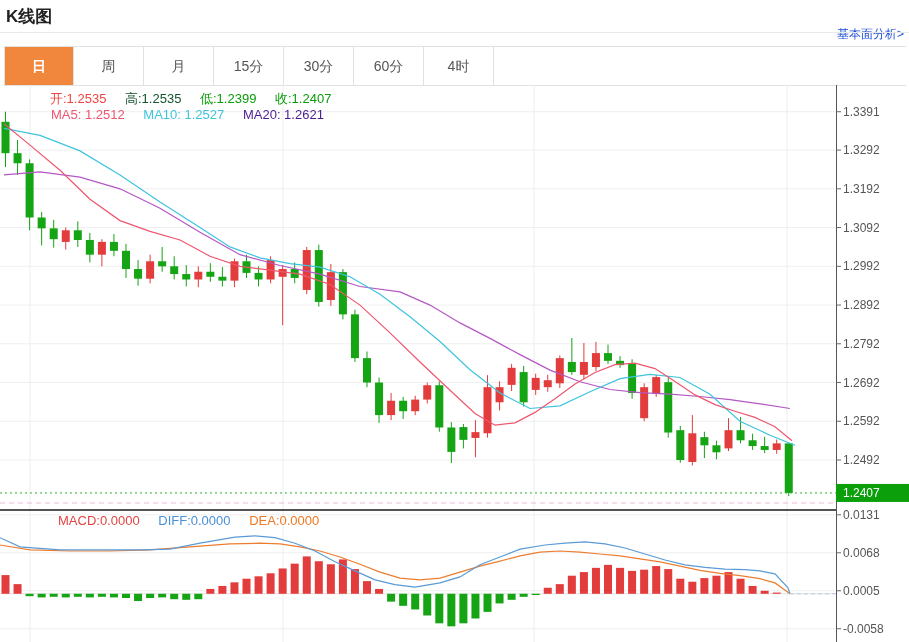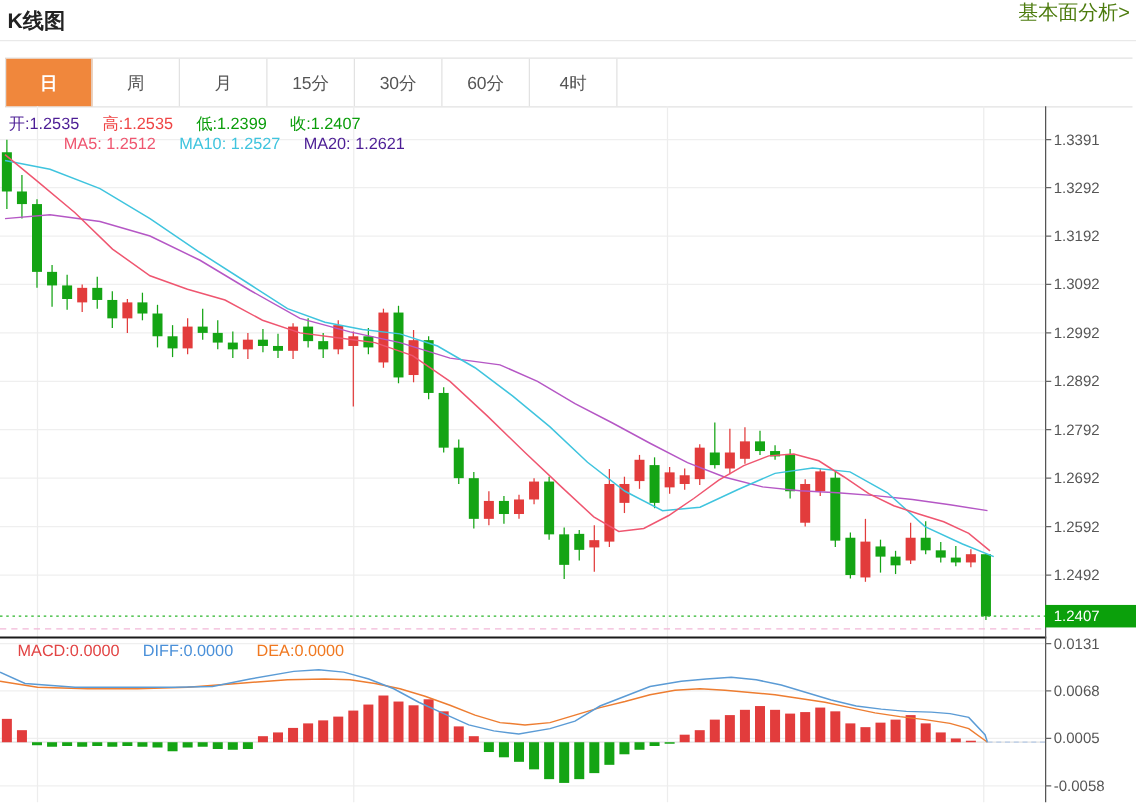--- a/index.html
+++ b/index.html
@@ -1,19 +1,19 @@
 <!DOCTYPE html>
 <html><head>
 <meta charset="utf-8">
 <style>
   html,body{margin:0;padding:0}
   body{width:909px;height:642px;position:relative;background:#fff;overflow:hidden;
        font-family:"Liberation Sans","DejaVu Sans",sans-serif}
   .hdr-title{position:absolute;top:5px;left:6px;font-size:17px;font-weight:bold;color:#222}
-  .hdr-link{position:absolute;top:0;right:5px;font-size:16px;color:#4d7c0f;cursor:pointer}
+  .hdr-link{position:absolute;top:26px;right:5px;font-size:12px;color:#1d4ed8;cursor:pointer}
   .top-divider{position:absolute;top:32px;left:0;width:909px;height:1px;background:#e9e9e9}
   .tabs{position:absolute;top:46px;left:4px;width:902px;height:38px;box-sizing:content-box;
         border-top:1px solid #e2e2e2;border-bottom:1px solid #e2e2e2;display:flex}
   .tab{width:70px;height:38px;line-height:38px;text-align:center;font-size:14px;color:#555;
        border-right:1px solid #e2e2e2;box-sizing:border-box;cursor:pointer;flex:0 0 auto}
   .tab:first-child{border-left:1px solid #e2e2e2}
   .tab.sel{color:#fff;font-weight:bold}
   #chart-svg{position:absolute;top:0;left:0}
   .row{position:absolute;font-size:13px;white-space:nowrap;pointer-events:none}
   .row span{margin-right:15px}
@@ -301,27 +301,27 @@
       <line x1="836" y1="628.7397260273973" x2="841" y2="628.7397260273973" stroke="#666"></line>
       <text x="843" y="632.7397260273973" fill="#555">-0.0058</text>
     </g>
     <g>
       <rect x="836" y="483.953509571559" width="73" height="18" fill="#0ba00b"></rect>
       <text x="843" y="496.953509571559" fill="#fff" font-size="12">1.2407</text>
     </g>
   </svg>
 
 <div class="row ohlc-row">
-  <span style="color: #4c1d95;">开:1.2535</span>
-  <span style="color: #ef4444;">高:1.2535</span>
+  <span style="color: #ef4444; margin-left: 43px;">开:1.2535</span>
+  <span style="color: #14532d;">高:1.2535</span>
   <span style="color: rgb(10, 157, 10); text-align: center;">低:1.2399</span>
   <span style="color: rgb(10, 157, 10); text-align: right;">收:1.2407</span>
 </div>
 <div class="row ma-row">
   <span style="color: rgb(239, 86, 112); margin-left: 44px;">MA5: 1.2512</span>
   <span style="color: rgb(63, 196, 222); margin-top: 40px;">MA10: 1.2527</span>
   <span style="color: #4c1d95;">MA20: 1.2621</span>
 </div>
 <div class="row macd-row">
-  <span style="color: rgb(226, 68, 68);">MACD:0.0000</span>
+  <span style="color: rgb(226, 68, 68); margin-left: 44px;">MACD:0.0000</span>
   <span style="color: rgb(74, 144, 217);">DIFF:0.0000</span>
   <span style="color: rgb(240, 120, 32);">DEA:0.0000</span>
 </div>
 
 </body></html>

